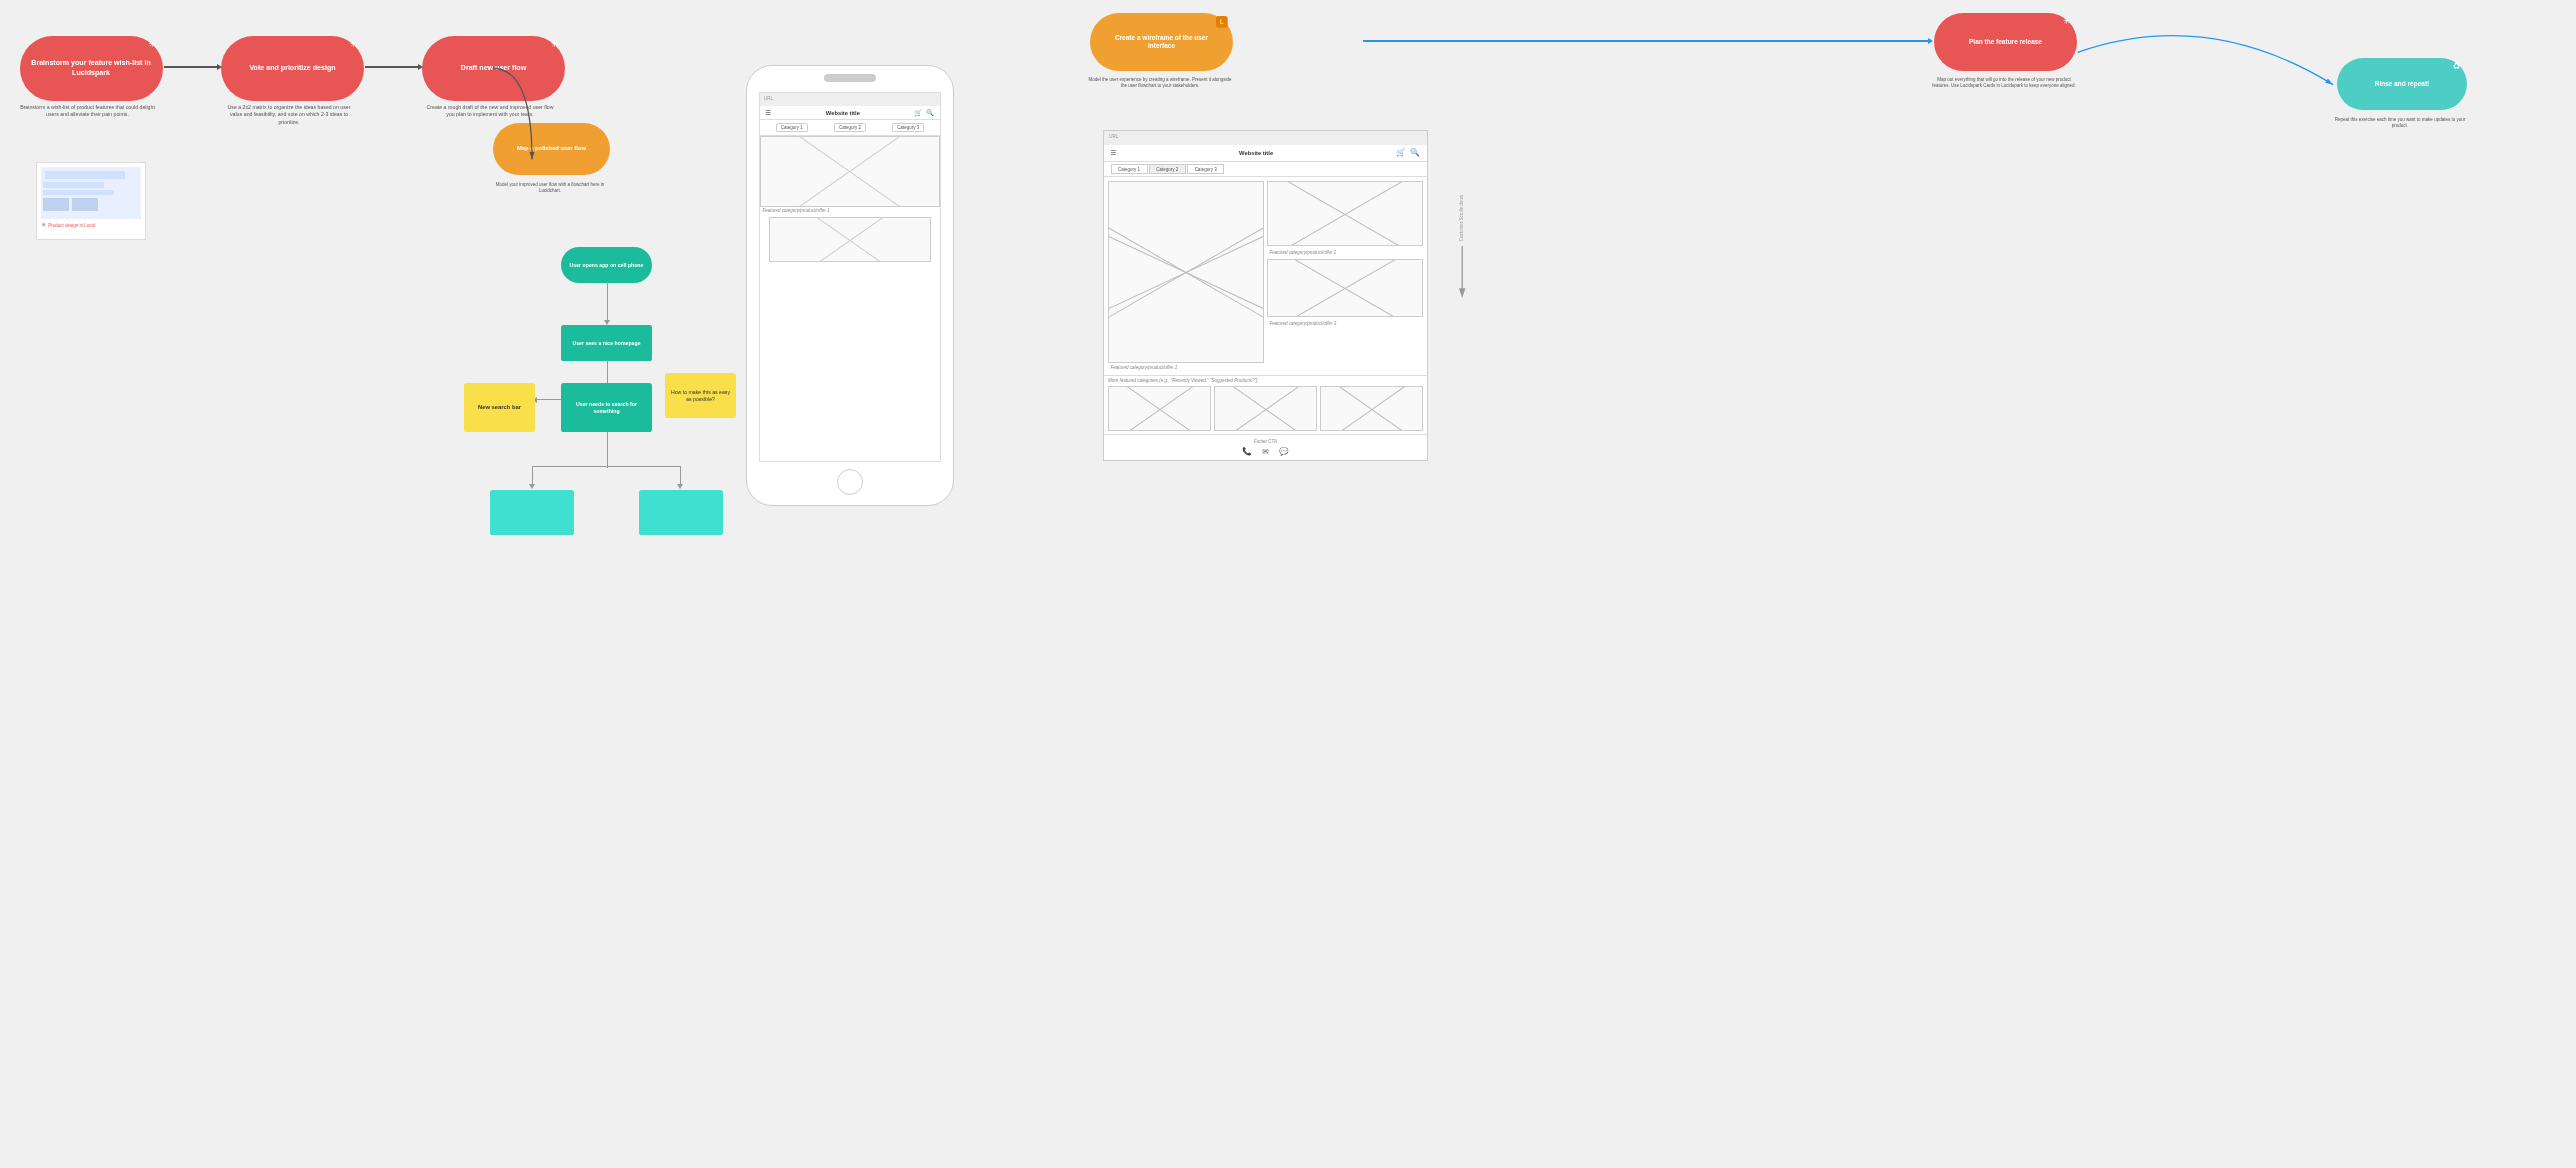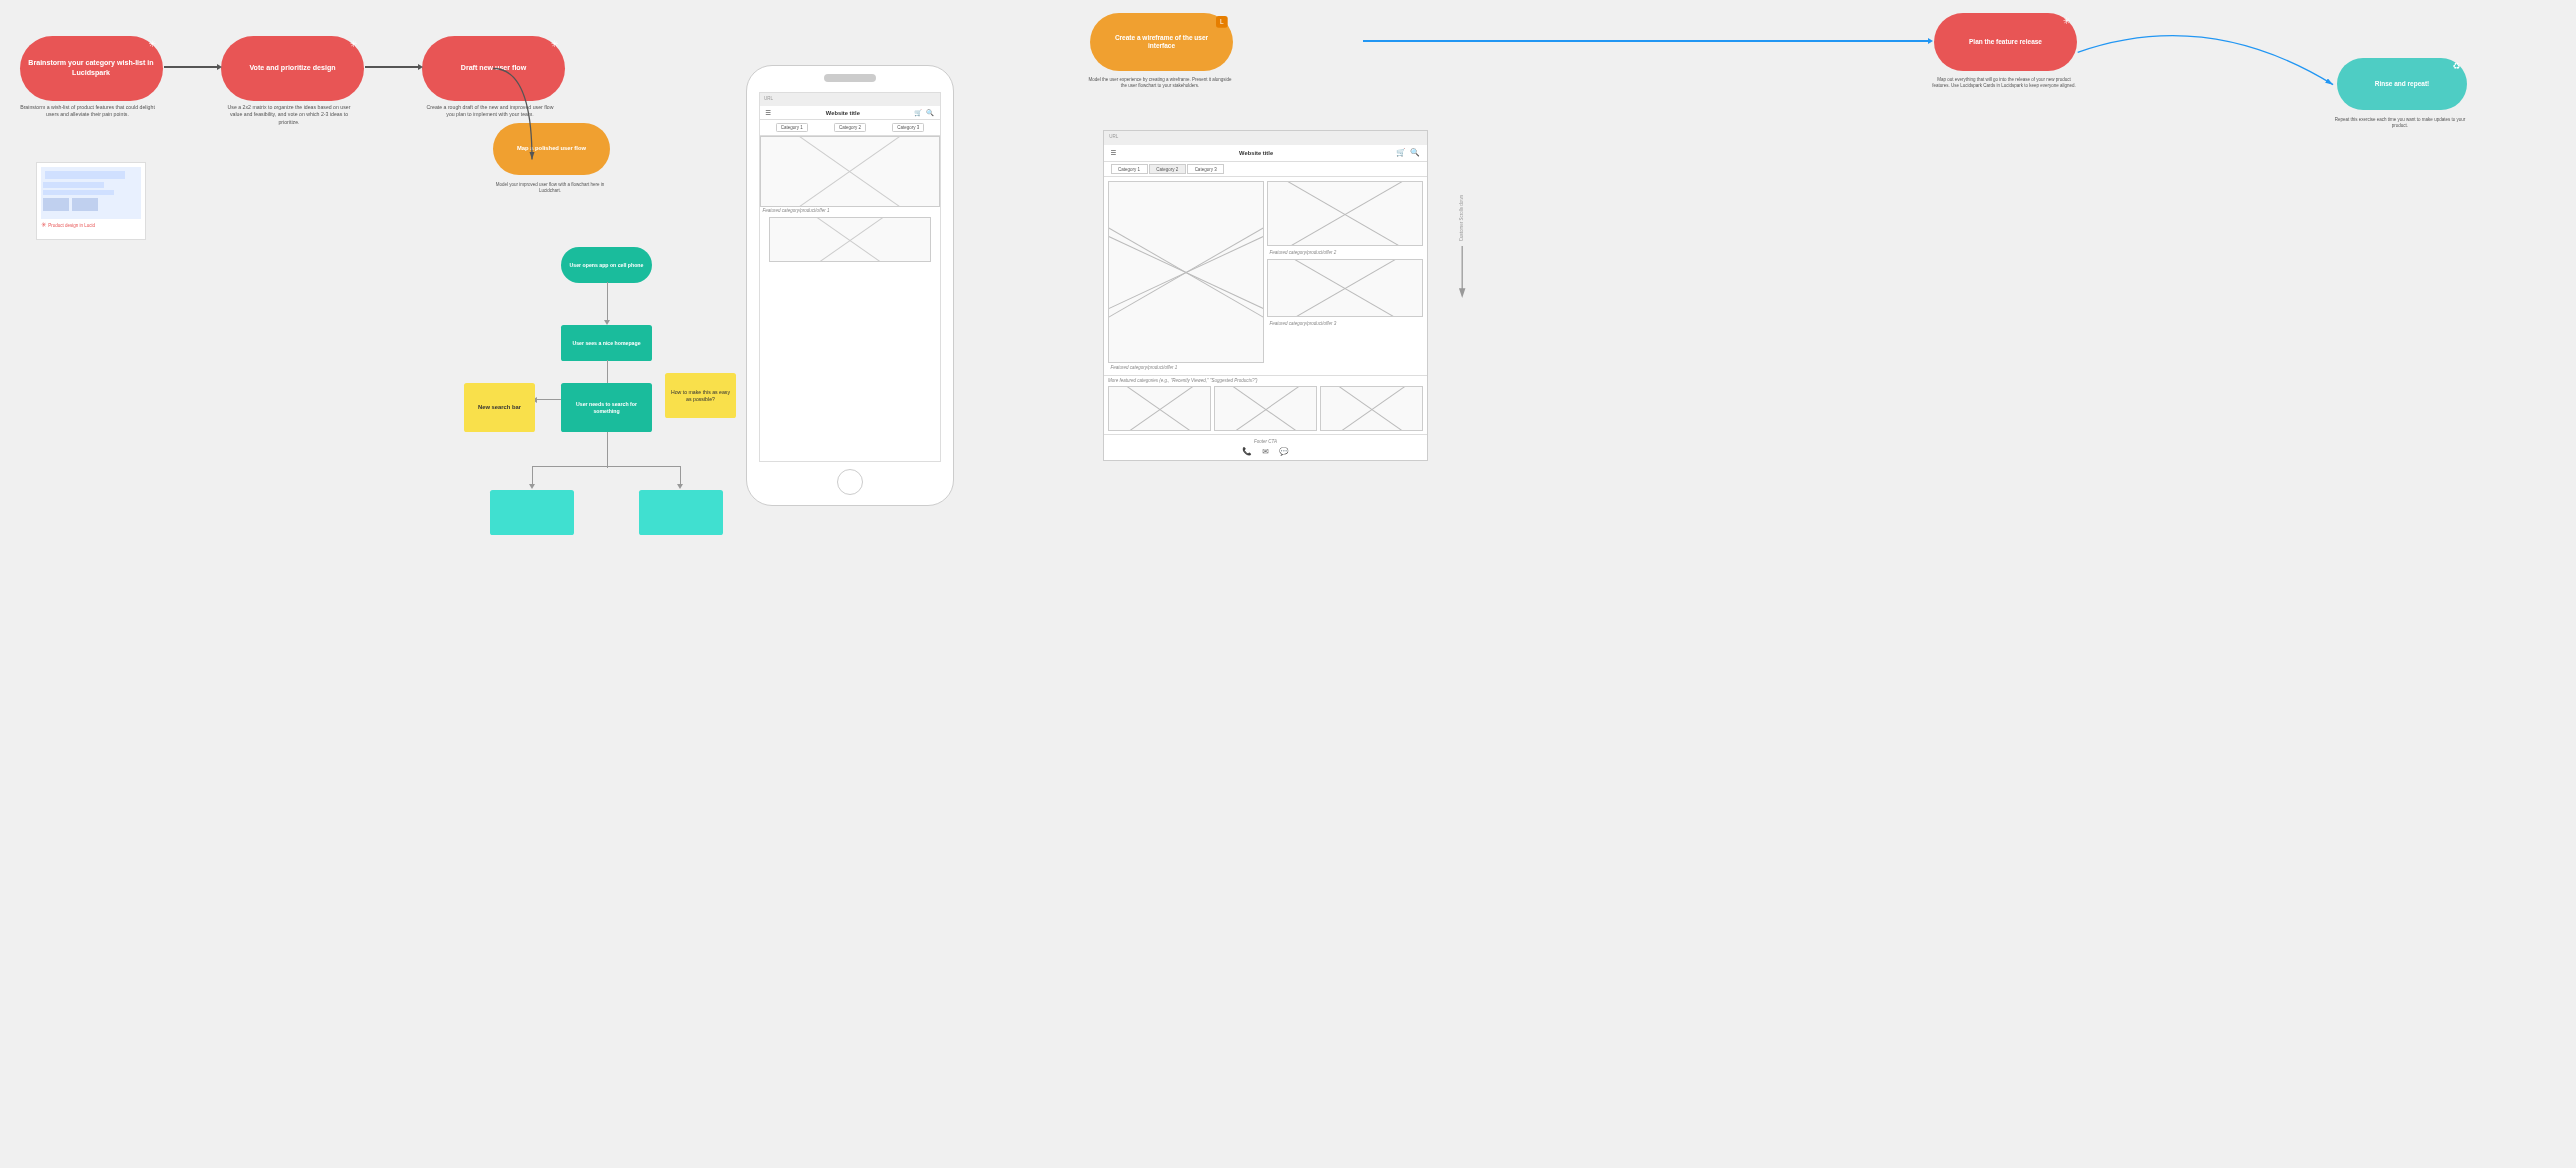--- a/index.html
+++ b/index.html
@@ -405,21 +405,21 @@
       right: 6.5px;
     }
   </style>
 </head>
 <body>
 
 <div class="canvas">
 
   <div class="blob step1-blob">
     <span class="star-icon">✳</span>
-    <span class="title">Brainstorm your category wish-list in Lucidspark</span>
+    <span class="title">Brainstorm your feature wish-list in Lucidspark</span>
   </div>
   <div class="step1-desc">Brainstorm a wish-list of product features that could delight users and alleviate their pain points.</div>
 
   <div class="blob step2-blob">
     <span class="star-icon">✳</span>
     <span class="title">Vote and prioritize design</span>
   </div>
   <div class="step2-desc">Use a 2x2 matrix to organize the ideas based on user value and feasibility, and vote on which 2-3 ideas to prioritize.</div>
 
   <div class="blob step3-blob">

